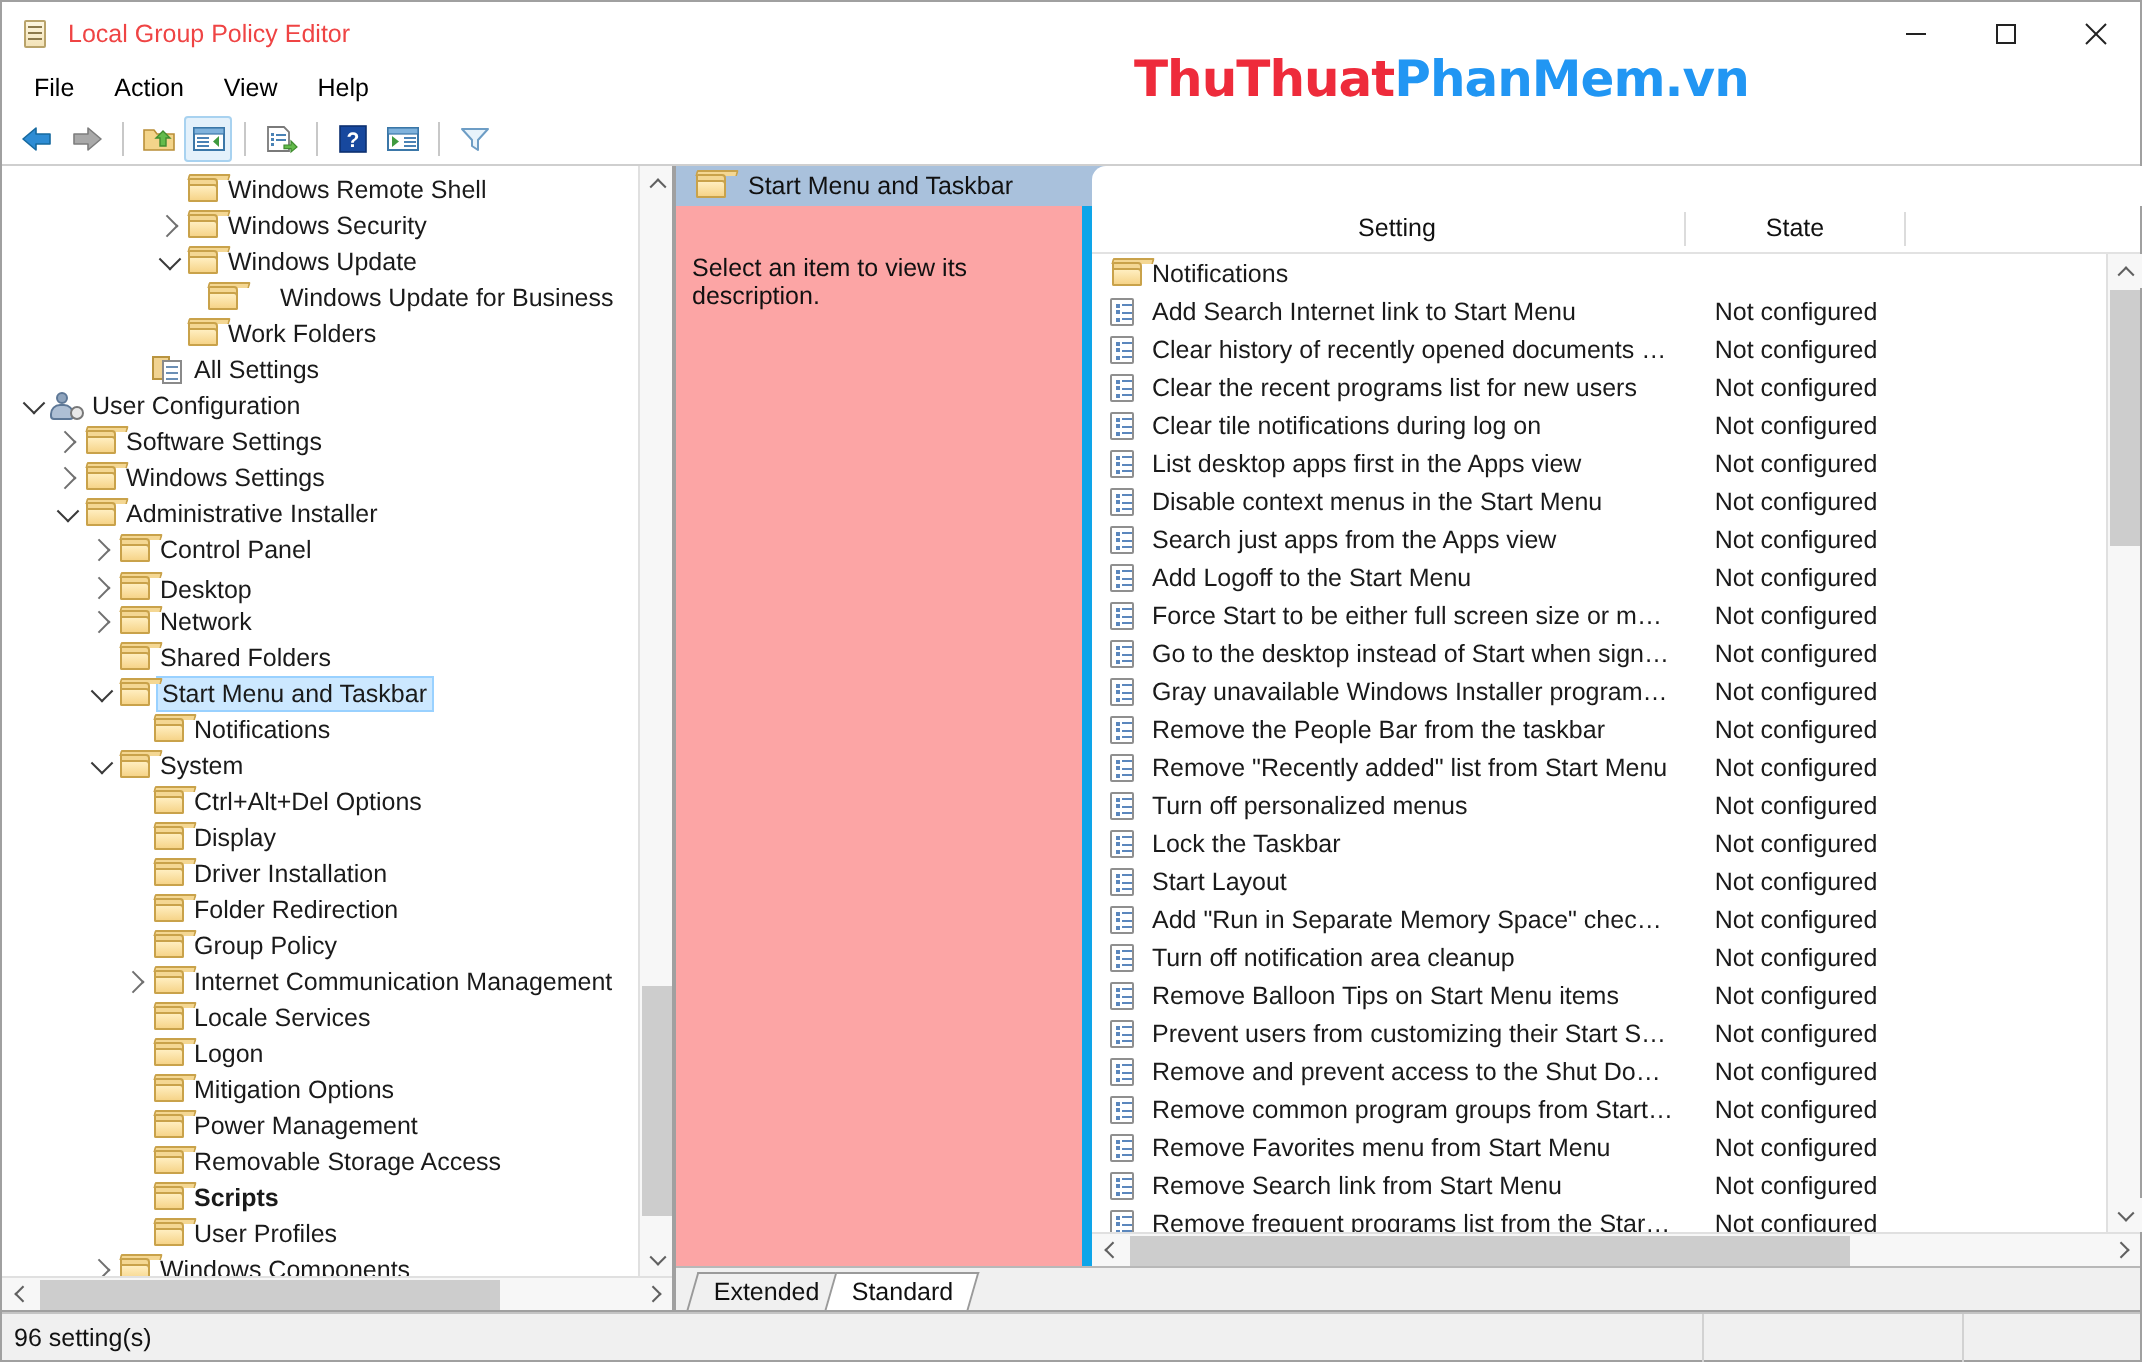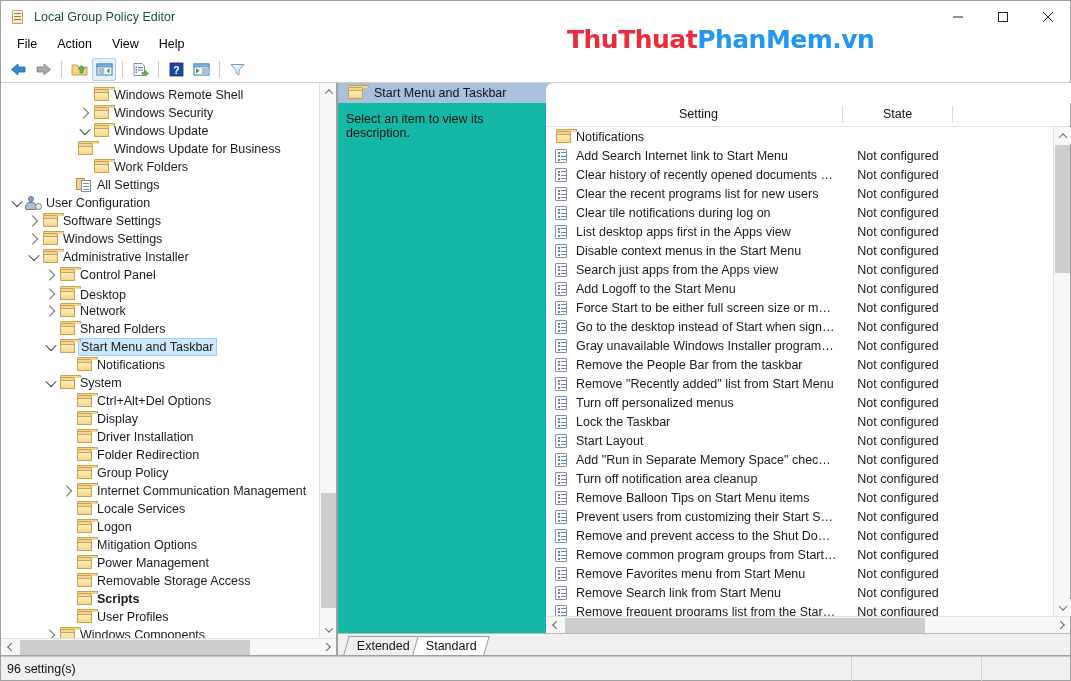--- a/index.html
+++ b/index.html
@@ -42,21 +42,21 @@
     background: linear-gradient(180deg,#fdf6e0 0%,#f3e3b8 100%);
     border: 1px solid #b9a36a;
     border-radius: 1px;
   }
   .title-icon .l {
     position: absolute; left: 4px;
     width: 7px; height: 1px; background: #8c7a4b;
   }
   .title-text {
     font-size: 12.5px;
-    color: #14532d;
+    color: #ef4444;
     white-space: nowrap;
   }
   .win-controls {
     position: absolute;
     right: 0; top: 0;
     height: 31px;
     display: flex;
   }
   .win-btn {
     width: 45px; height: 31px;
@@ -354,25 +354,25 @@
 
   .rp-split {
     flex: 1 1 auto;
     display: flex;
     min-height: 0;
     background: #ffffff;
   }
   .desc-pane {
     width: 208px;
     flex: 0 0 auto;
-    padding: 9px 8px 0 8px;
+    padding: 24px 8px 0 8px;
     font-size: 12.5px;
     color: #111;
-    background: #14b8a6;
-    border-right: 1px solid #0ea5e9;
+    background: #fca5a5;
+    border-right: 5px solid #0ea5e9;
   }
   .list-pane {
     flex: 1 1 auto;
     min-width: 0;
     display: flex;
     flex-direction: column;
     background: #ffffff;
     position: relative;
   }
   .list-head {
@@ -662,21 +662,21 @@
               </div>
               <div class="ficon">
                 <div class="folder">
                   <div class="tab"></div>
                   <div class="back"></div>
                   <div class="front"></div>
                 </div>
               </div>
               <div class="lbl">Windows Update</div>
             </div>
-            <div class="tnode" style="padding-left: 44px; gap: 16px;">
+            <div class="tnode" style="padding-left: 70px; gap: 16px;">
               <div class="exp"></div>
               <div class="ficon">
                 <div class="folder">
                   <div class="tab"></div>
                   <div class="back"></div>
                   <div class="front"></div>
                 </div>
               </div>
               <div class="lbl">Windows Update for Business</div>
             </div>

